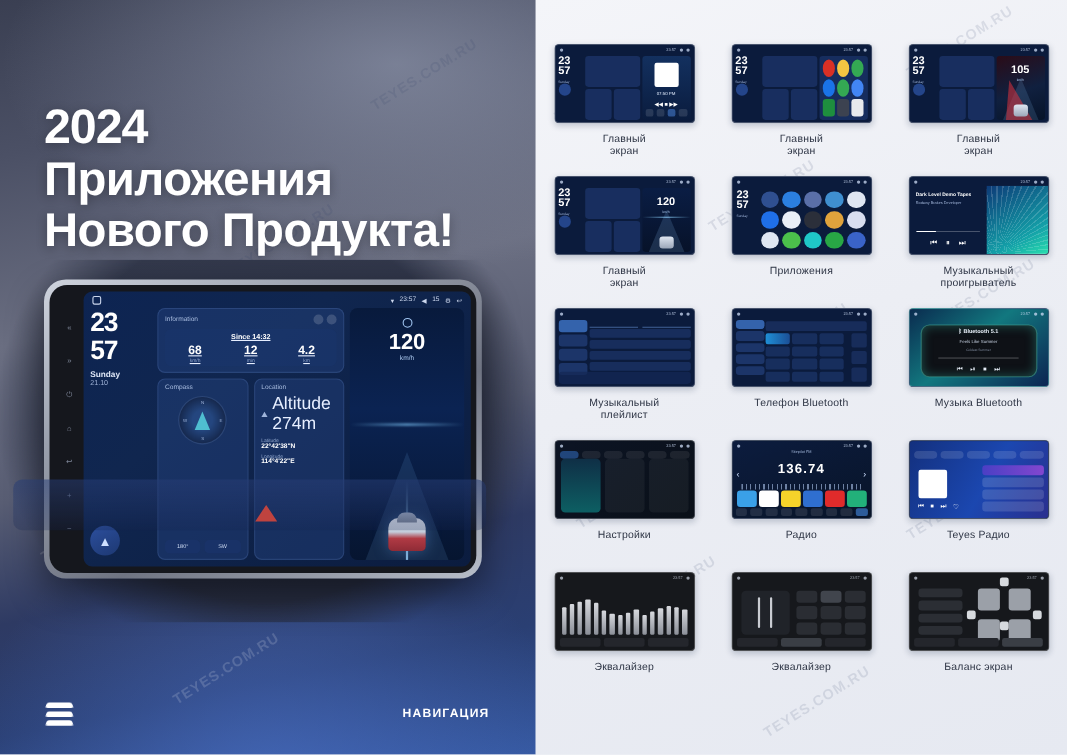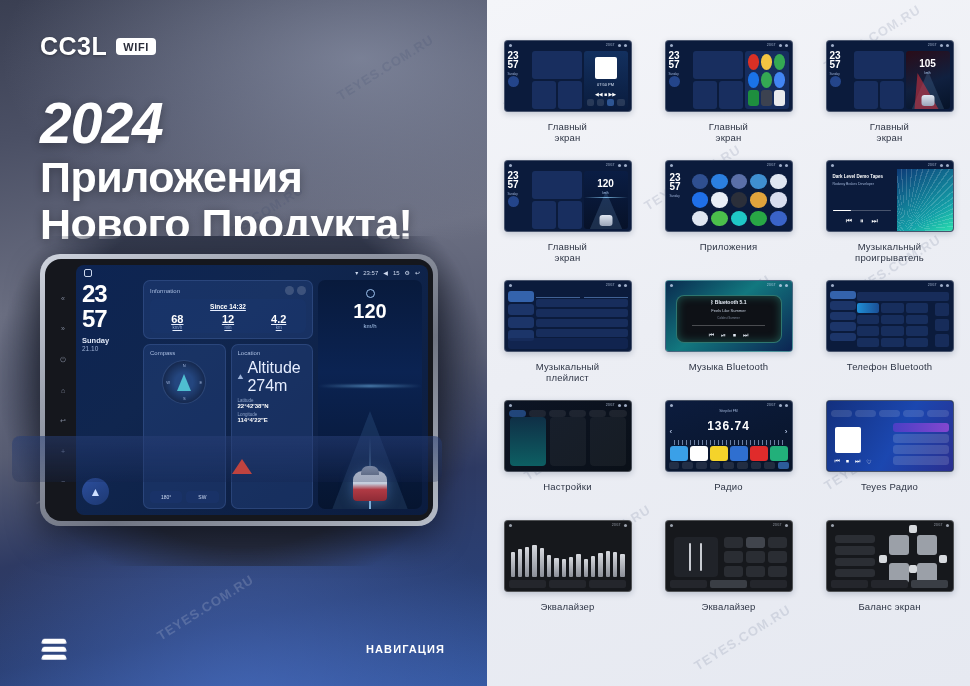--- a/index.html
+++ b/index.html
@@ -39,21 +39,21 @@
   .logo-badge {
     background:#ffffff; color:#2a2d3a; font-size:11px; font-weight:bold;
     letter-spacing:.6px; padding:3px 7px 2px; border-radius:4px;
   }
 
   .headline {
     position:absolute; left:40px; top:92px; width:420px;
     color:#fff; font-weight:bold; line-height:1.09;
     text-shadow:0 2px 10px rgba(0,0,0,.30);
   }
-  .headline .h-year { font-size:57px; display:block; letter-spacing:-1px;font-style:italic; }
+  .headline .h-year { font-size:44px; display:block; letter-spacing:-1px; }
   .headline .h-l1 { font-size:43px; display:block; letter-spacing:-.5px; }
   .headline .h-l2 { font-size:43px; display:block; letter-spacing:-.5px; }
 
   
   .dash {
     position:absolute; left:-18px; top:236px; width:520px; height:330px;
   }
   .dash-hood {
     position:absolute; left:0; top:0; width:520px; height:330px;
     background:linear-gradient(170deg,#343a4d 0%,#2c3246 45%,#252b3f 100%);
@@ -355,24 +355,20 @@
 
 <div id="hero">
   <div class="sky-glow"></div>
   <div class="bottom-glow"></div>
 
   <div class="wm wm-dark" style="left:200px; top:210px;">TEYES.COM.RU</div>
   <div class="wm wm-dark" style="left:330px; top:60px;">TEYES.COM.RU</div>
   <div class="wm" style="left:150px; top:600px;">TEYES.COM.RU</div>
   <div class="wm" style="left:30px; top:470px;">TEYES.COM.RU</div>
 
-  <div class="logo-wrap">
-    <span class="logo-text">CC3L</span>
-    <span class="logo-badge">WIFI</span>
-  </div>
 
   <div class="headline">
     <span class="h-year">2024</span>
     <span class="h-l1">Приложения</span>
     <span class="h-l2">Нового Продукта!</span>
   </div>
 
   <div class="dash">
     <div class="dash-hood"></div>
 
@@ -761,20 +757,60 @@
             <i></i>
             <i></i>
           </div>
         <div class="pl-play"></div>
       </div>
       <div class="cap" style="white-space:pre-line">Музыкальный
 плейлист</div>
     </div>
 
     <div class="cell">
+      <div class="thumb">
+        <div class="mini-bar">
+            <span class="dot"></span>
+            <span class="sp"></span>
+            <span class="txt">23:57</span>
+            <span class="dot"></span>
+            <span class="dot"></span>
+          </div>
+        <div class="pl-left">
+            <i class="on"></i>
+            <i></i>
+            <i></i>
+            <i></i>
+            <i></i>
+          </div>
+        <div style="position:absolute;left:30px;right:4px;top:11px;height:9px;background:rgba(35,62,120,.5);border-radius:2px;"></div>
+        <div class="kp" style="top:22px;">
+          <b class="hl"></b>
+            <b></b>
+            <b></b>
+          <b></b>
+            <b></b>
+            <b></b>
+          <b></b>
+            <b></b>
+            <b></b>
+          <b></b>
+            <b></b>
+            <b></b>
+        </div>
+        <div style="position:absolute;right:4px;top:22px;width:14px;bottom:4px;display:flex;flex-direction:column;gap:3px;">
+          <i style="flex:1;background:rgba(35,62,120,.5);border-radius:2px;display:block"></i>
+          <i style="flex:1;background:rgba(35,62,120,.5);border-radius:2px;display:block"></i>
+          <i style="flex:1;background:rgba(35,62,120,.5);border-radius:2px;display:block"></i>
+        </div>
+      </div>
+      <div class="cap" style="white-space:pre-line">Телефон Bluetooth</div>
+    </div>
+
+    <div class="cell">
       <div class="thumb" style="background:linear-gradient(140deg,#0a2b4f,#12787f 45%,#0c2452);">
         <div class="mini-bar">
             <span class="dot"></span>
             <span class="sp"></span>
             <span class="txt">23:57</span>
             <span class="dot"></span>
             <span class="dot"></span>
           </div>
         <div class="bt-card">
           <div class="l1">
@@ -787,60 +823,20 @@
           <div style="width:70%;height:1px;background:rgba(255,255,255,.25);margin-top:2px;"></div>
           <div class="ctrl">
             <span>⏮</span>
             <span>⏯</span>
             <span>⏹</span>
             <span>⏭</span>
           </div>
         </div>
       </div>
       <div class="cap" style="white-space:pre-line">Музыка Bluetooth</div>
-    </div>
-
-    <div class="cell">
-      <div class="thumb">
-        <div class="mini-bar">
-            <span class="dot"></span>
-            <span class="sp"></span>
-            <span class="txt">23:57</span>
-            <span class="dot"></span>
-            <span class="dot"></span>
-          </div>
-        <div class="pl-left">
-            <i class="on"></i>
-            <i></i>
-            <i></i>
-            <i></i>
-            <i></i>
-          </div>
-        <div style="position:absolute;left:30px;right:4px;top:11px;height:9px;background:rgba(35,62,120,.5);border-radius:2px;"></div>
-        <div class="kp" style="top:22px;">
-          <b class="hl"></b>
-            <b></b>
-            <b></b>
-          <b></b>
-            <b></b>
-            <b></b>
-          <b></b>
-            <b></b>
-            <b></b>
-          <b></b>
-            <b></b>
-            <b></b>
-        </div>
-        <div style="position:absolute;right:4px;top:22px;width:14px;bottom:4px;display:flex;flex-direction:column;gap:3px;">
-          <i style="flex:1;background:rgba(35,62,120,.5);border-radius:2px;display:block"></i>
-          <i style="flex:1;background:rgba(35,62,120,.5);border-radius:2px;display:block"></i>
-          <i style="flex:1;background:rgba(35,62,120,.5);border-radius:2px;display:block"></i>
-        </div>
-      </div>
-      <div class="cap" style="white-space:pre-line">Телефон Bluetooth</div>
     </div>
 
     <div class="cell">
       <div class="thumb dark" style="background:linear-gradient(140deg,#0c1424,#0a1018);">
         <div class="mini-bar">
             <span class="dot"></span>
             <span class="sp"></span>
             <span class="txt">23:57</span>
             <span class="dot"></span>
             <span class="dot"></span>

